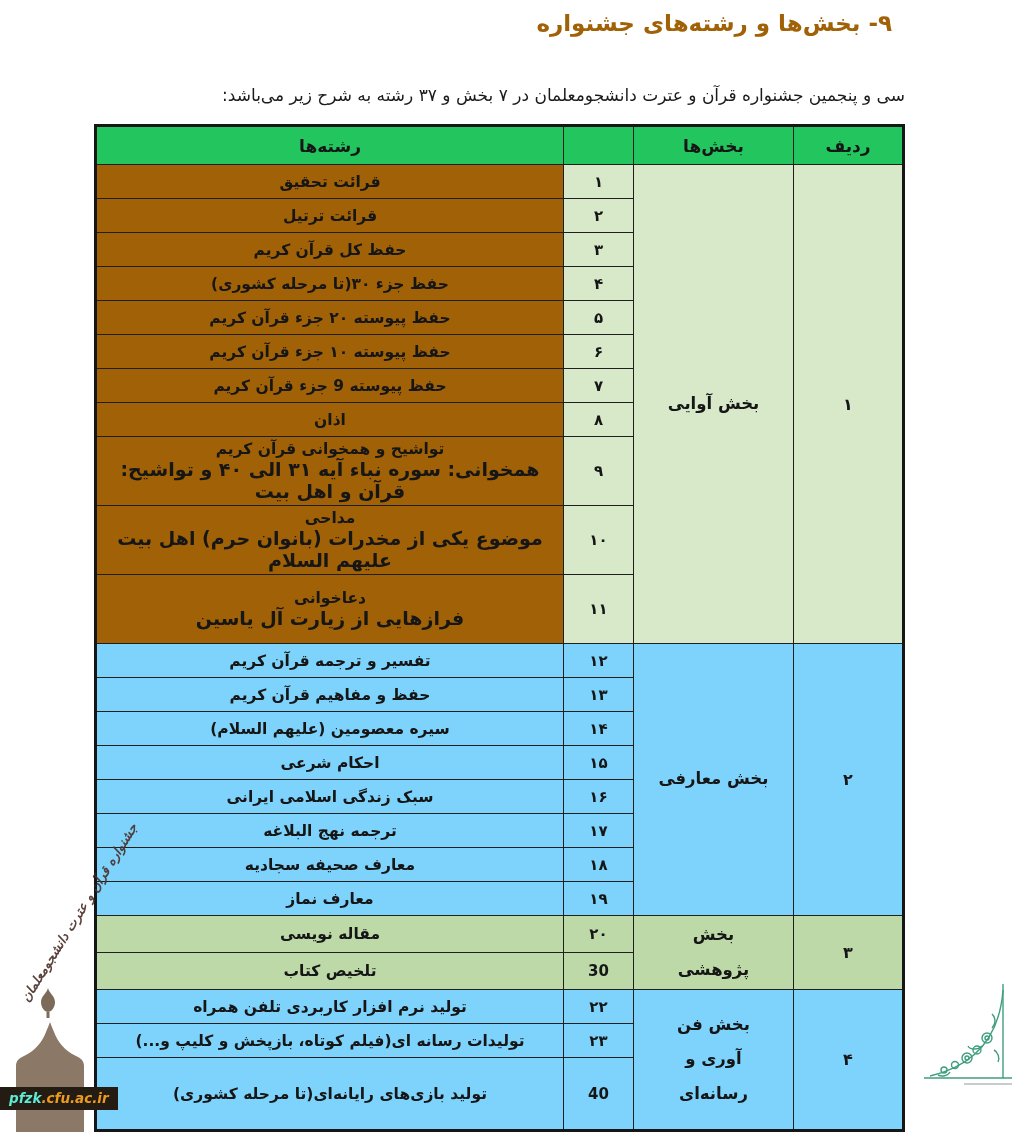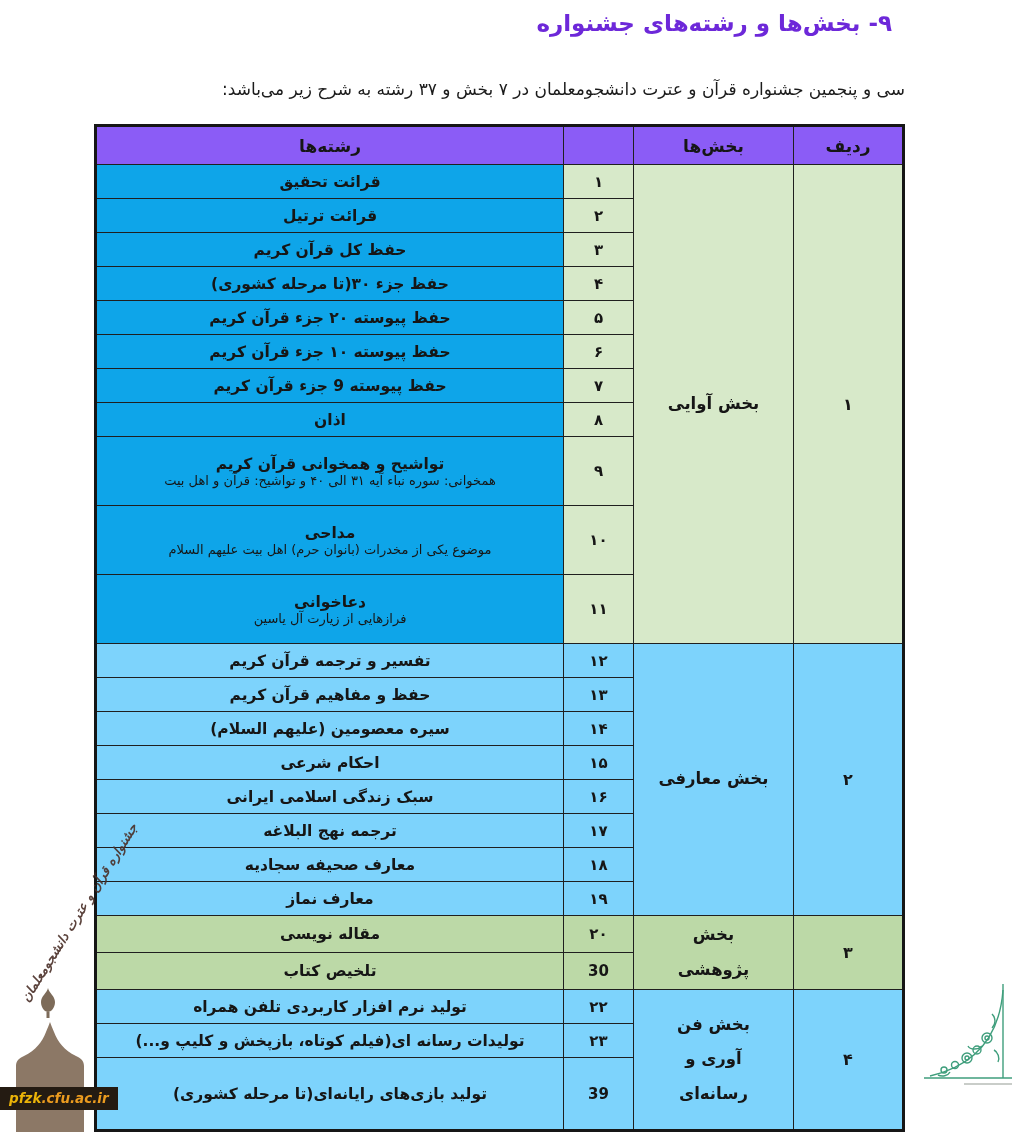--- a/index.html
+++ b/index.html
@@ -3,54 +3,54 @@
 <meta charset="utf-8">
 <style>
   html,body{margin:0;padding:0;}
   body{
     width:1024px;height:1132px;position:relative;overflow:hidden;
     background:#ffffff;
     font-family:"DejaVu Sans",sans-serif;
   }
   .doc-title{
     position:absolute;top:10px;right:132px;
-    direction:rtl;font-size:23px;font-weight:bold;color:#6d28d9;
+    direction:rtl;font-size:23px;font-weight:bold;color:#a16207;
     letter-spacing:0;
   }
   .doc-subtitle{
-    position:absolute;top:79px;right:119px;
+    position:absolute;top:85px;right:119px;
     direction:rtl;font-size:17px;color:#1b1b1b;
   }
   table.festival{
     position:absolute;top:124px;right:119px;width:808px;
     border-collapse:collapse;direction:rtl;table-layout:fixed;
     border:3px solid #161616;
   }
   table.festival th, table.festival td{
     border:1.6px solid #1f1f1f;
     text-align:center;vertical-align:middle;
     color:#161616;padding:2px 6px;
     overflow:hidden;
   }
   thead th{
-    background:#8b5cf6;height:33px;
+    background:#22c55e;height:33px;
     font-size:17px;font-weight:bold;
     border-bottom:2.5px solid #161616;
   }
   tbody tr{height:34px;}
   tbody tr.tall{height:69px;}
   tbody tr.xtall{height:73px;}
   td.field-cell{font-size:15.5px;font-weight:bold;}
-  td.field-cell .subline{font-size:13px;font-weight:normal;}
+  td.field-cell .subline{font-size:19px;font-weight:bold;}
   td.num-cell{font-size:15px;font-weight:bold;}
   td.bakhsh-cell{font-size:16.5px;font-weight:bold;}
   td.bakhsh-cell div{line-height:2.1;}
   td.radif-cell{font-size:16px;font-weight:bold;}
   
-  tr.tone-dark td.field-cell{background:#0ea5e9;}
+  tr.tone-dark td.field-cell{background:#a16207;}
   tr.tone-dark td.num-cell,
   tr.tone-dark td.bakhsh-cell,
   tr.tone-dark td.radif-cell{background:#d7e9c9;}
   tr.tone-light td{background:#7dd3fc;}
   tr.tone-darker td{background:#bcd9a7;}
   
   .calligraphy{
     position:absolute;left:-46px;top:905px;width:250px;
     transform:rotate(-58deg);transform-origin:center;
     direction:rtl;text-align:center;
@@ -58,21 +58,21 @@
     opacity:.9;white-space:nowrap;
   }
   .finial{position:absolute;left:36px;top:988px;}
   .dome{position:absolute;left:10px;top:1018px;}
   .url-label{
     position:absolute;left:0;top:1087px;z-index:5;
     background:#241b12;padding:3px 9px 4px 9px;
     font-size:13.5px;font-weight:bold;font-style:italic;
     direction:ltr;
   }
-  .url-label .url-prefix{color:#eab308;font-style:italic;}
+  .url-label .url-prefix{color:#5eead4;font-style:italic;}
   .url-label .url-suffix{color:#eb9b1f;margin-top:28px;}
   .corner-ornament{position:absolute;right:12px;top:980px;}
 </style>
 </head>
 <body>
 
 <div class="doc-title">۹- بخش‌ها و رشته‌های جشنواره</div>
 <div class="doc-subtitle">سی و پنجمین جشنواره قرآن و عترت دانشجومعلمان در ۷ بخش و ۳۷ رشته به شرح زیر می‌باشد:</div>
 
 <table class="festival">
@@ -245,21 +245,21 @@
           <div>تولید نرم افزار کاربردی تلفن همراه</div>
         </td>
       </tr>
       <tr class="tone-light">
         <td class="num-cell">۲۳</td>
         <td class="field-cell">
           <div>تولیدات رسانه ای(فیلم کوتاه، بازپخش و کلیپ و...)</div>
         </td>
       </tr>
       <tr class="tone-light xtall">
-        <td class="num-cell">39</td>
+        <td class="num-cell">40</td>
         <td class="field-cell">
           <div>تولید بازی‌های رایانه‌ای(تا مرحله کشوری)</div>
         </td>
       </tr>
     </tbody>
 </table>
 
 <div class="calligraphy">جشنواره قرآن و عترت دانشجومعلمان</div>
 
 <svg class="finial" width="24" height="30" viewBox="0 0 24 30">

